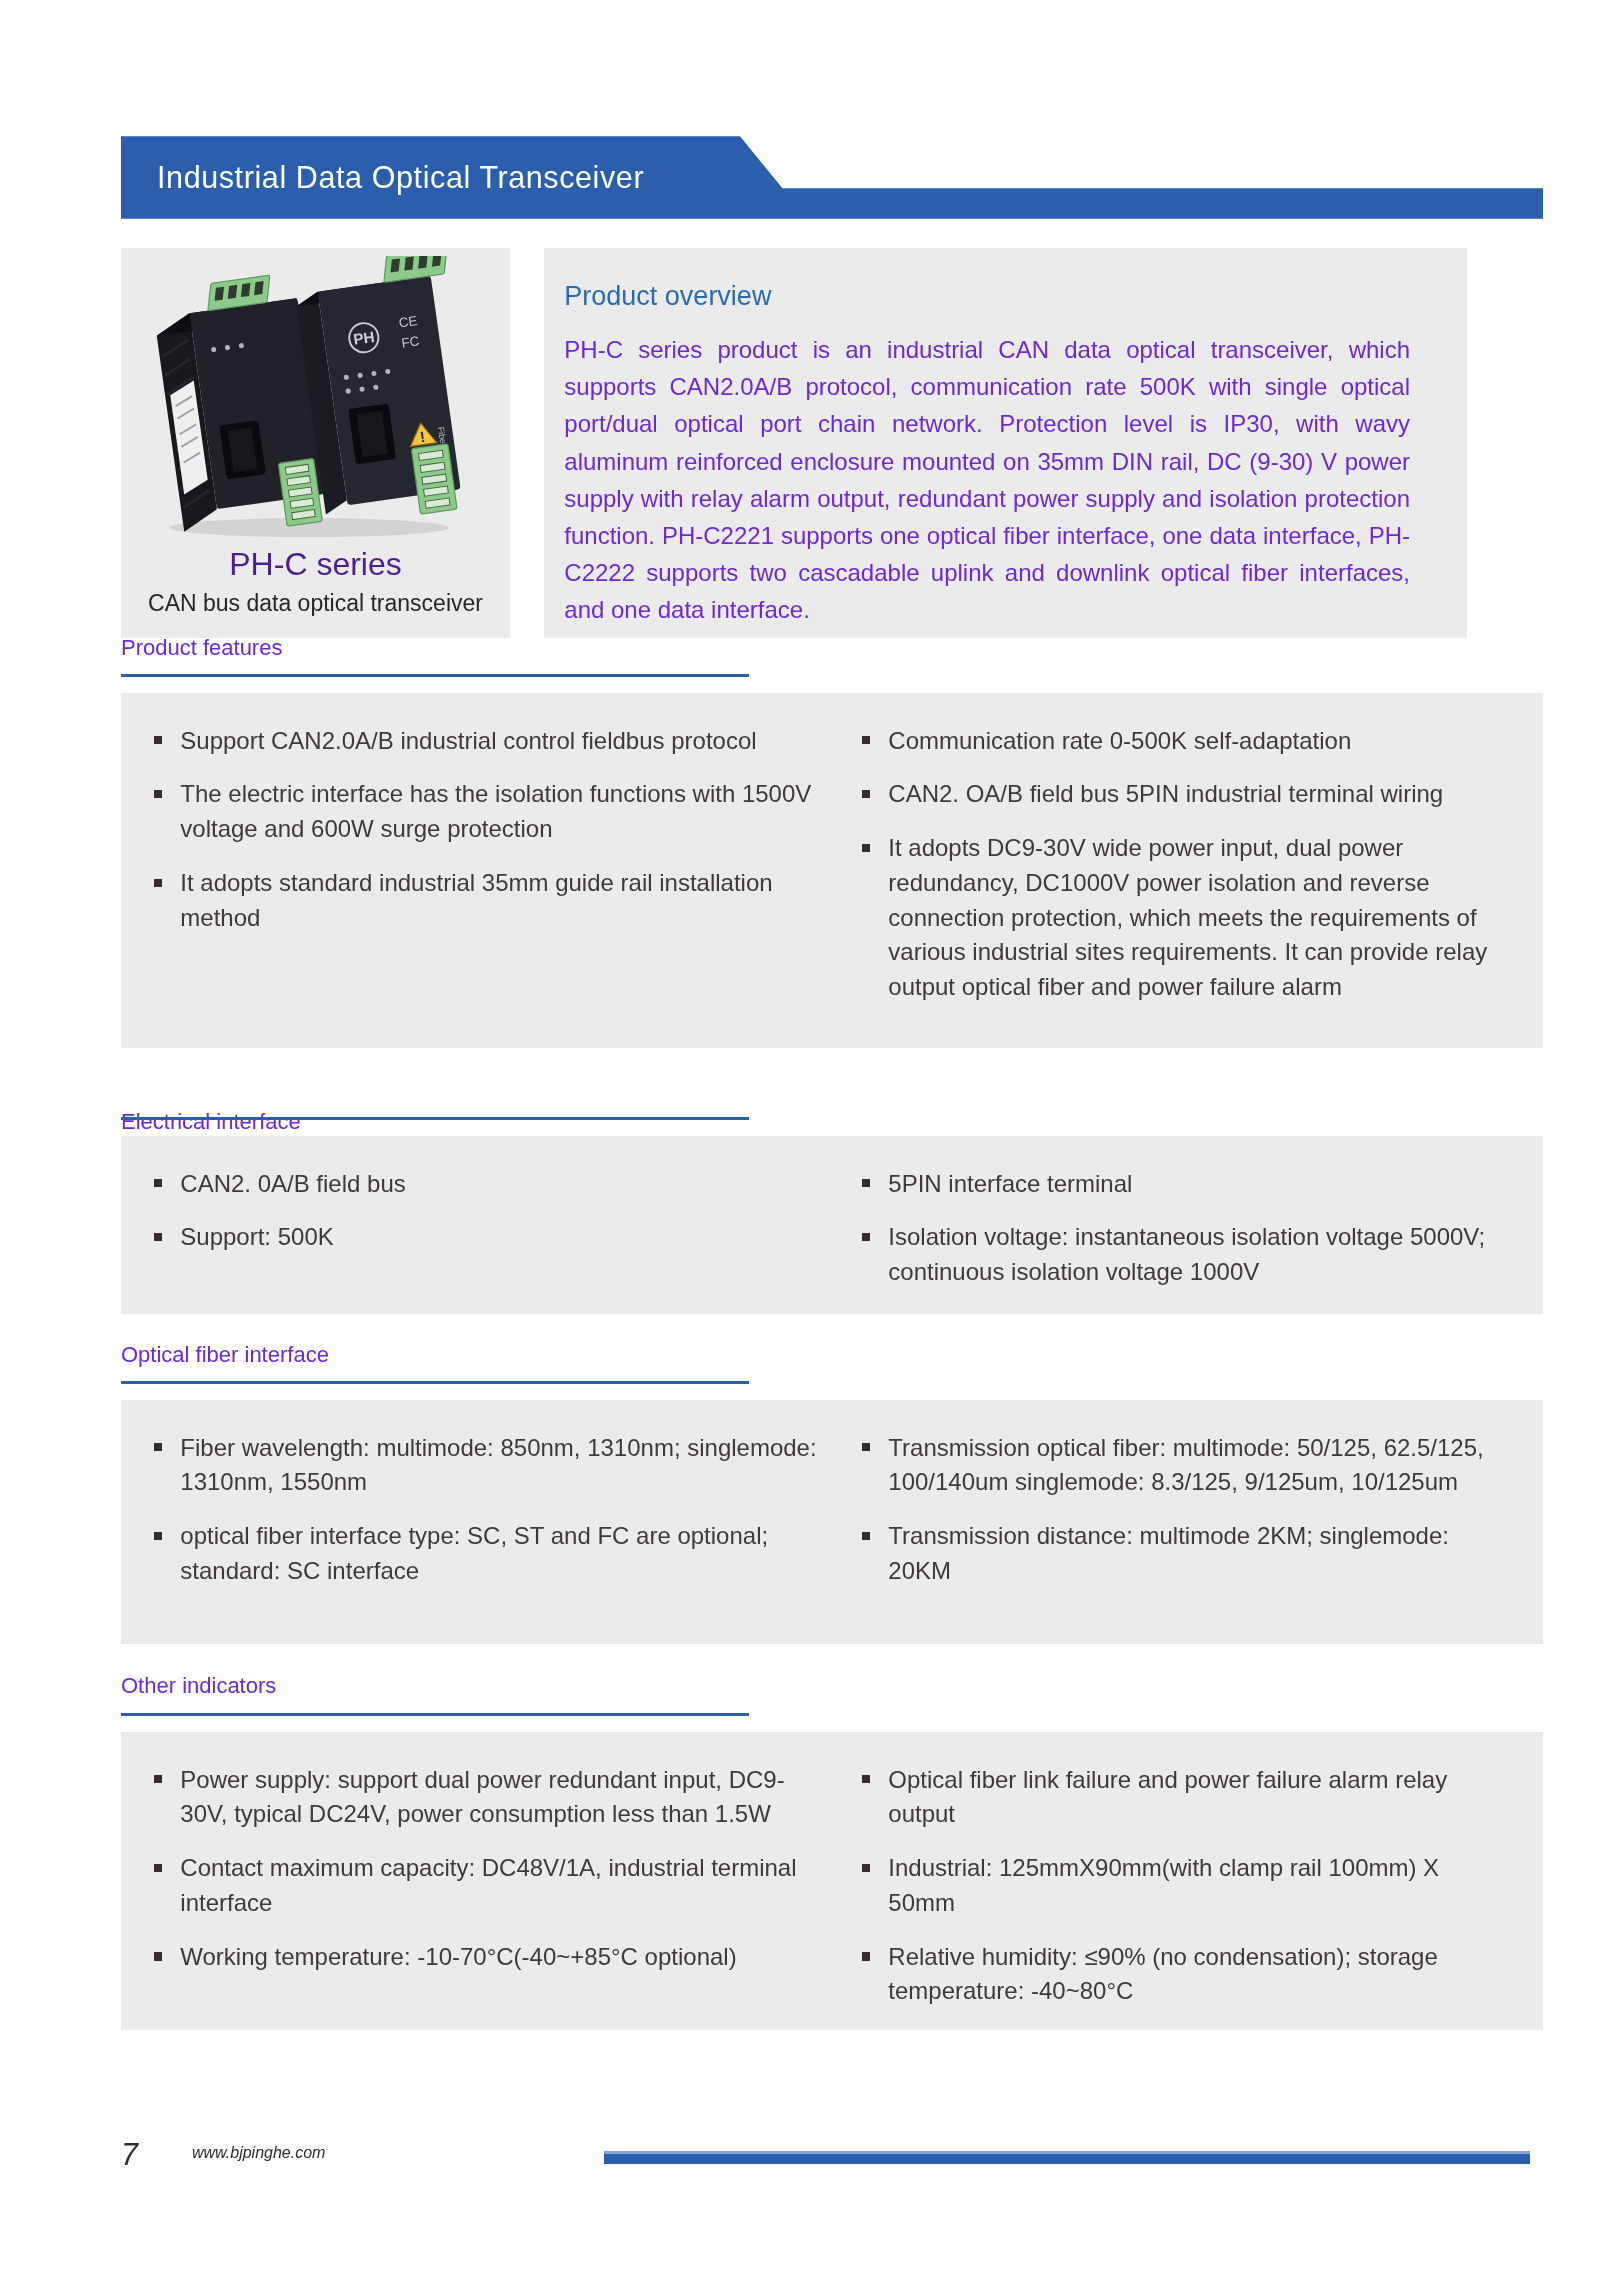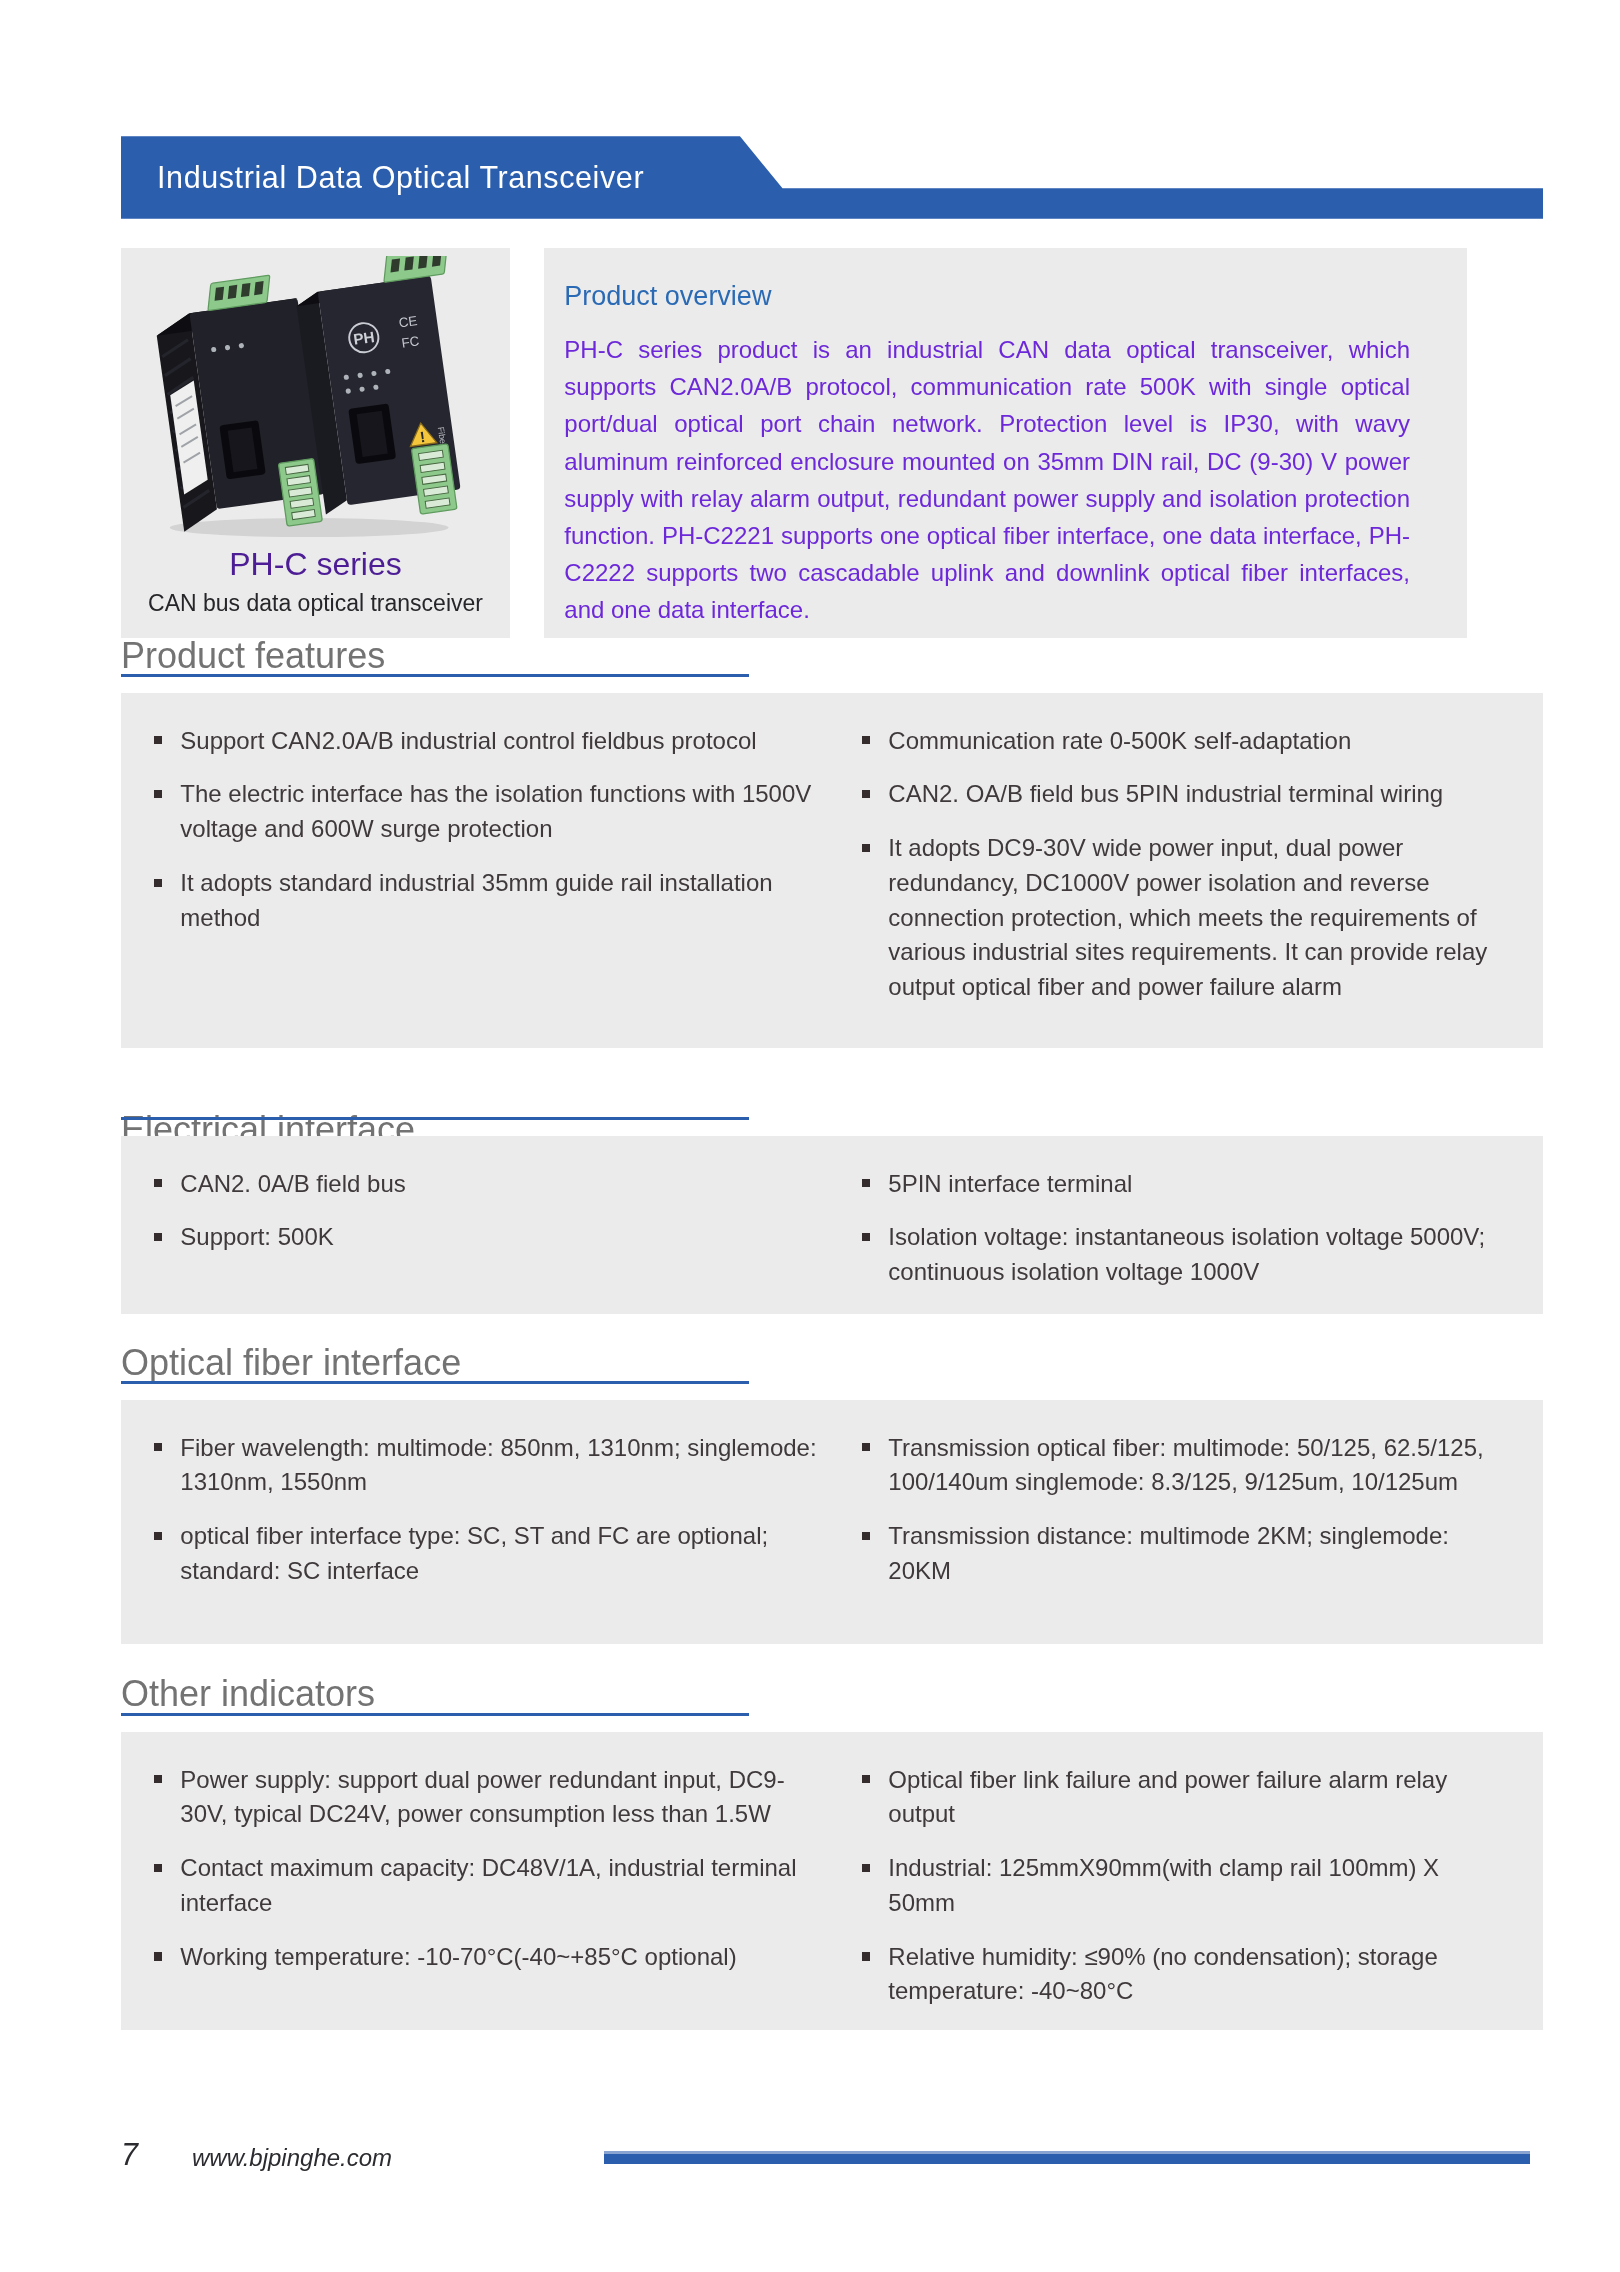--- a/index.html
+++ b/index.html
@@ -18,33 +18,33 @@
   .imgbox svg{margin-top:7.6px;}
   .cap1{font-size:32px;color:#4c1d95;margin-top:1.3px;}
   .cap2{font-size:23px;color:#26262a;margin-top:7.6px;white-space:nowrap;}
 
   .ovbox{position:absolute;left:544px;top:248px;width:923px;height:390px;background:#ebebeb;
          box-sizing:border-box;padding:33px 57px 0 20.3px;}
   .ovtitle{font-size:27px;color:#2a6ab5;}
   .ovtext{font-size:24px;line-height:1.55;color:#6d28d9;margin-top:19px;text-align:justify;}
 
   
-  .sec-h{position:absolute;left:121px;font-size:36px;color:#737373;white-space:nowrap;}
+  .sec-h{position:absolute;left:121px;font-size:22px;color:#6d28d9;white-space:nowrap;}
   .sec-u{position:absolute;left:121px;width:628px;height:3.2px;background:#2b5fae;}
   .sec-box{position:absolute;left:121px;width:1422px;background:#ebebeb;box-sizing:border-box;padding-left:44px;}
   .col{position:absolute;top:30.5px;}
   .col-l{left:33px;width:673px;}
   .col-r{left:741px;width:641px;}
   .b{display:flex;margin-bottom:19px;}
   .sq{flex:none;width:8.3px;height:8.3px;background:#352c2e;margin:12.7px 18px 0 0;}
   .t{font-size:24px;line-height:1.45;color:#3f393b;}
 
   
   .f-num{position:absolute;left:121px;top:2137px;font-size:30.5px;font-style:italic;color:#2b2b30;}
-  .f-web{position:absolute;left:192px;top:2144px;font-size:24px;font-style:italic;color:#2b2b30;}
+  .f-web{position:absolute;left:192px;top:2144px;font-size:16px;font-style:italic;color:#2b2b30;}
   .f-bar{position:absolute;left:604px;top:2151px;width:926px;height:10.2px;background:#2b5fae;
          border-top:3.2px solid #8aa4d2;}
 </style>
 </head>
 <body>
 
 <div id="page">
 
   <div class="banner">
     <svg width="1422" height="83" viewBox="0 0 2240 130">

